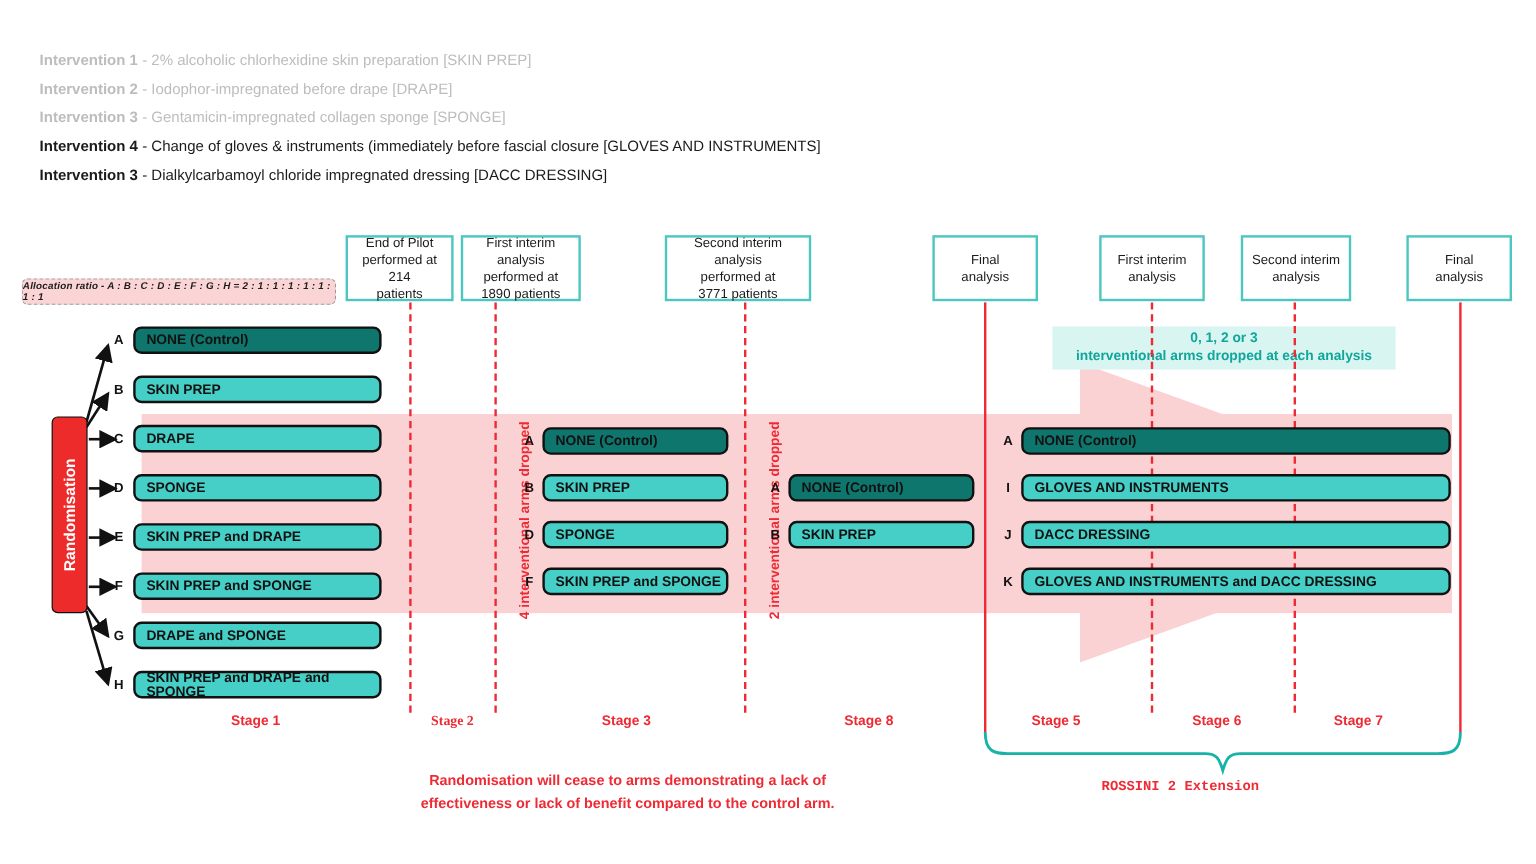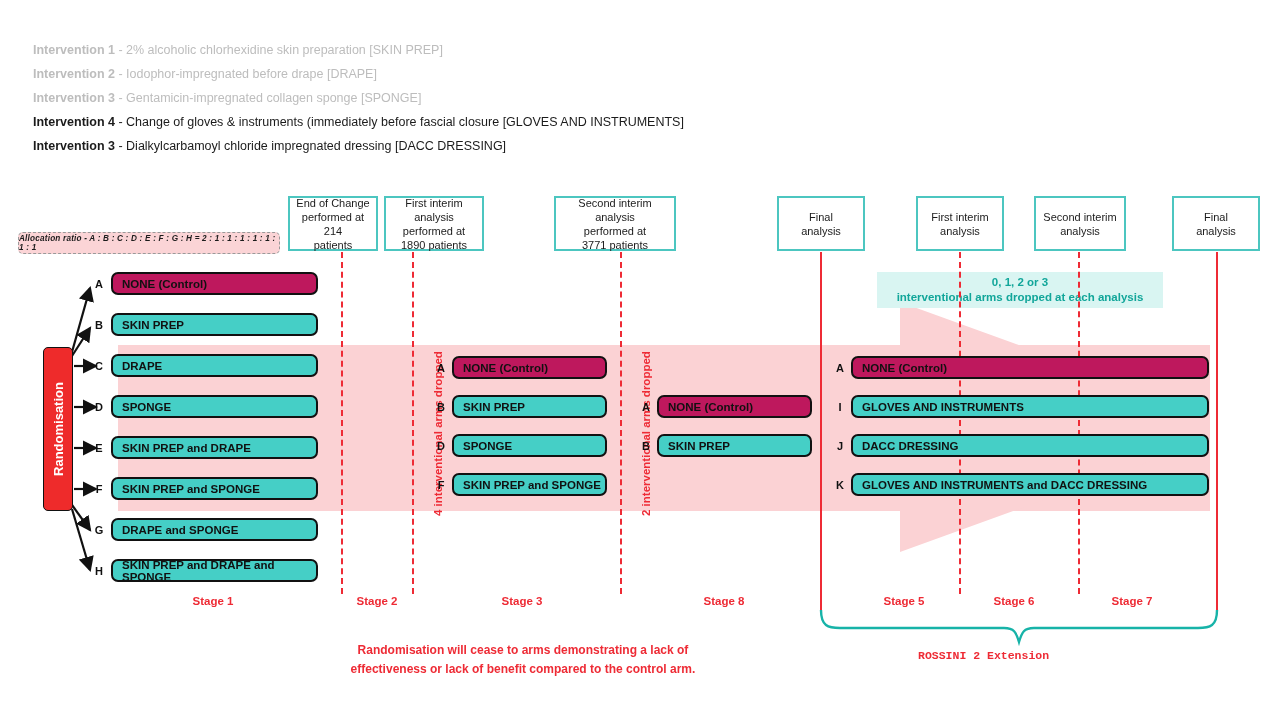--- a/index.html
+++ b/index.html
@@ -43,21 +43,21 @@
            box-sizing:border-box;}
   .randbar span{position:absolute;left:50%;top:50%;
         transform:translate(-50%,-50%) rotate(-90deg);
         white-space:nowrap;color:#fff;font-weight:bold;font-size:13px;}
 
   
   .arm{position:absolute;border:2.4px solid #111;border-radius:7px;
        box-sizing:border-box;display:flex;align-items:center;
        font-weight:bold;font-size:11.5px;color:#111;padding-left:9px;
        background:#45cfc6;}
-  .arm.control{background:#be185d;}
+  .arm.control{background:#0f766e;}
   .armkey{position:absolute;font-weight:bold;font-size:11px;color:#111;
           text-align:center;}
 
   
   .vcap{position:absolute;color:#ee2b35;font-weight:bold;font-size:11.5px;
         white-space:nowrap;transform-origin:0 0;transform:rotate(-90deg);}
 
   
   .callout{position:absolute;left:877px;top:272px;width:286px;height:36px;
            background:#d9f5f2;display:flex;flex-direction:column;
@@ -107,21 +107,21 @@
     </svg>
   </div>
 
   <div class="callout">
     <div>0, 1, 2 or 3</div>
     <div>interventional arms dropped at each analysis</div>
   </div>
 
   <div class="abox" style="left:288px;top:196px;width:90px;height:55px;">
     <div>
-      <div>End of Change</div>
+      <div>End of Pilot</div>
       <div>performed at 214</div>
       <div>patients</div>
     </div>
   </div>
   <div class="abox" style="left:384px;top:196px;width:100px;height:55px;">
     <div>
       <div>First interim analysis</div>
       <div>performed at</div>
       <div>1890 patients</div>
     </div>
@@ -241,24 +241,24 @@
   <div class="armkey" style="left:833px;top:401px;width:14px;">I</div>
   <div class="arm" style="left:851px;top:395px;width:358px;height:23px;">GLOVES AND INSTRUMENTS</div>
 
   <div class="armkey" style="left:833px;top:440px;width:14px;">J</div>
   <div class="arm" style="left:851px;top:434px;width:358px;height:23px;">DACC DRESSING</div>
 
   <div class="armkey" style="left:833px;top:479px;width:14px;">K</div>
   <div class="arm" style="left:851px;top:473px;width:358px;height:23px;">GLOVES AND INSTRUMENTS and DACC DRESSING</div>
 
   <div class="stagelbl" style="left:178px;top:595px;width:70px;">Stage 1</div>
-  <div class="stagelbl" style="left:342px;top:595px;width:70px;">Stage 2</div>
+  <div class="stagelbl" style="left:342px;top:595px;width:70px;font-family:Liberation Serif, serif;">Stage 2</div>
   <div class="stagelbl" style="left:487px;top:595px;width:70px;">Stage 3</div>
   <div class="stagelbl" style="left:689px;top:595px;width:70px;">Stage 8</div>
-  <div class="stagelbl" style="left:869px;top:595px;width:70px;">Stage 5</div>
+  <div class="stagelbl" style="left:845px;top:595px;width:70px;">Stage 5</div>
   <div class="stagelbl" style="left:979px;top:595px;width:70px;">Stage 6</div>
   <div class="stagelbl" style="left:1097px;top:595px;width:70px;">Stage 7</div>
 
   <div class="foot" style="left:288px;top:641px;width:470px;">
     <div>Randomisation will cease to arms demonstrating a lack of</div>
     <div>effectiveness or lack of benefit compared to the control arm.</div>
   </div>
 
   <div style="position:absolute;left:818px;top:608px;width:402px;height:42px;">
     <svg width="402" height="42" viewBox="0 0 402 42">

